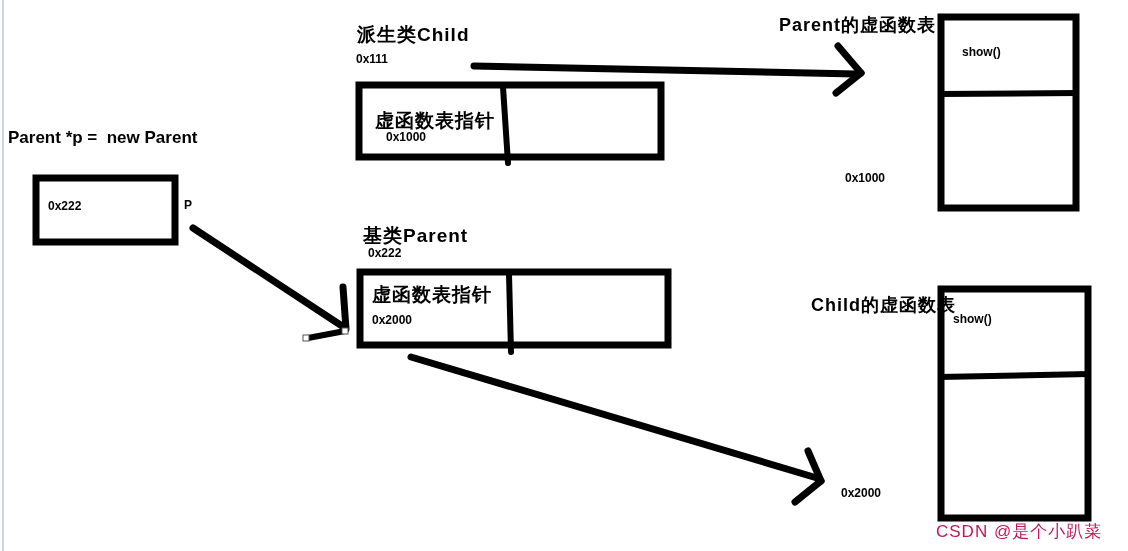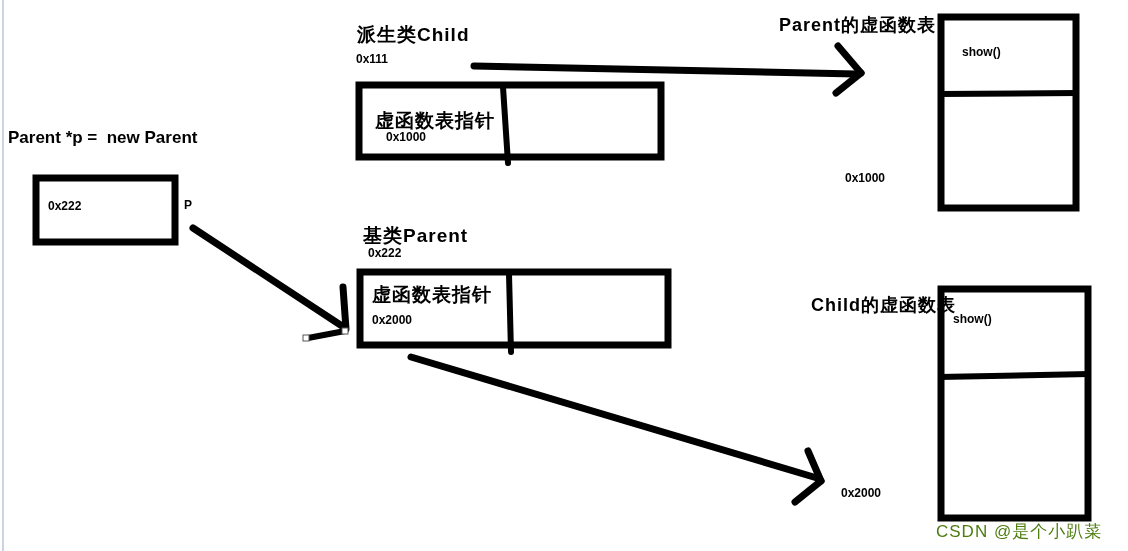--- a/index.html
+++ b/index.html
@@ -39,21 +39,21 @@
     white-space: pre;
   }
   .lbl-cn { font-size: 19px; letter-spacing: 1px; }
   .lbl-addr { font-size: 12px; }
   .watermark {
     position: absolute;
     left: 936px;
     top: 520px;
     font-size: 17px;
     font-weight: 400;
-    color: #4d7c0f;
+    color: #be185d;
     letter-spacing: 1px;
     white-space: pre;
     text-shadow: 0 0 1px #ffffff;
   }
 </style>
 </head>
 <body>
 
 <div class="stage">
 

